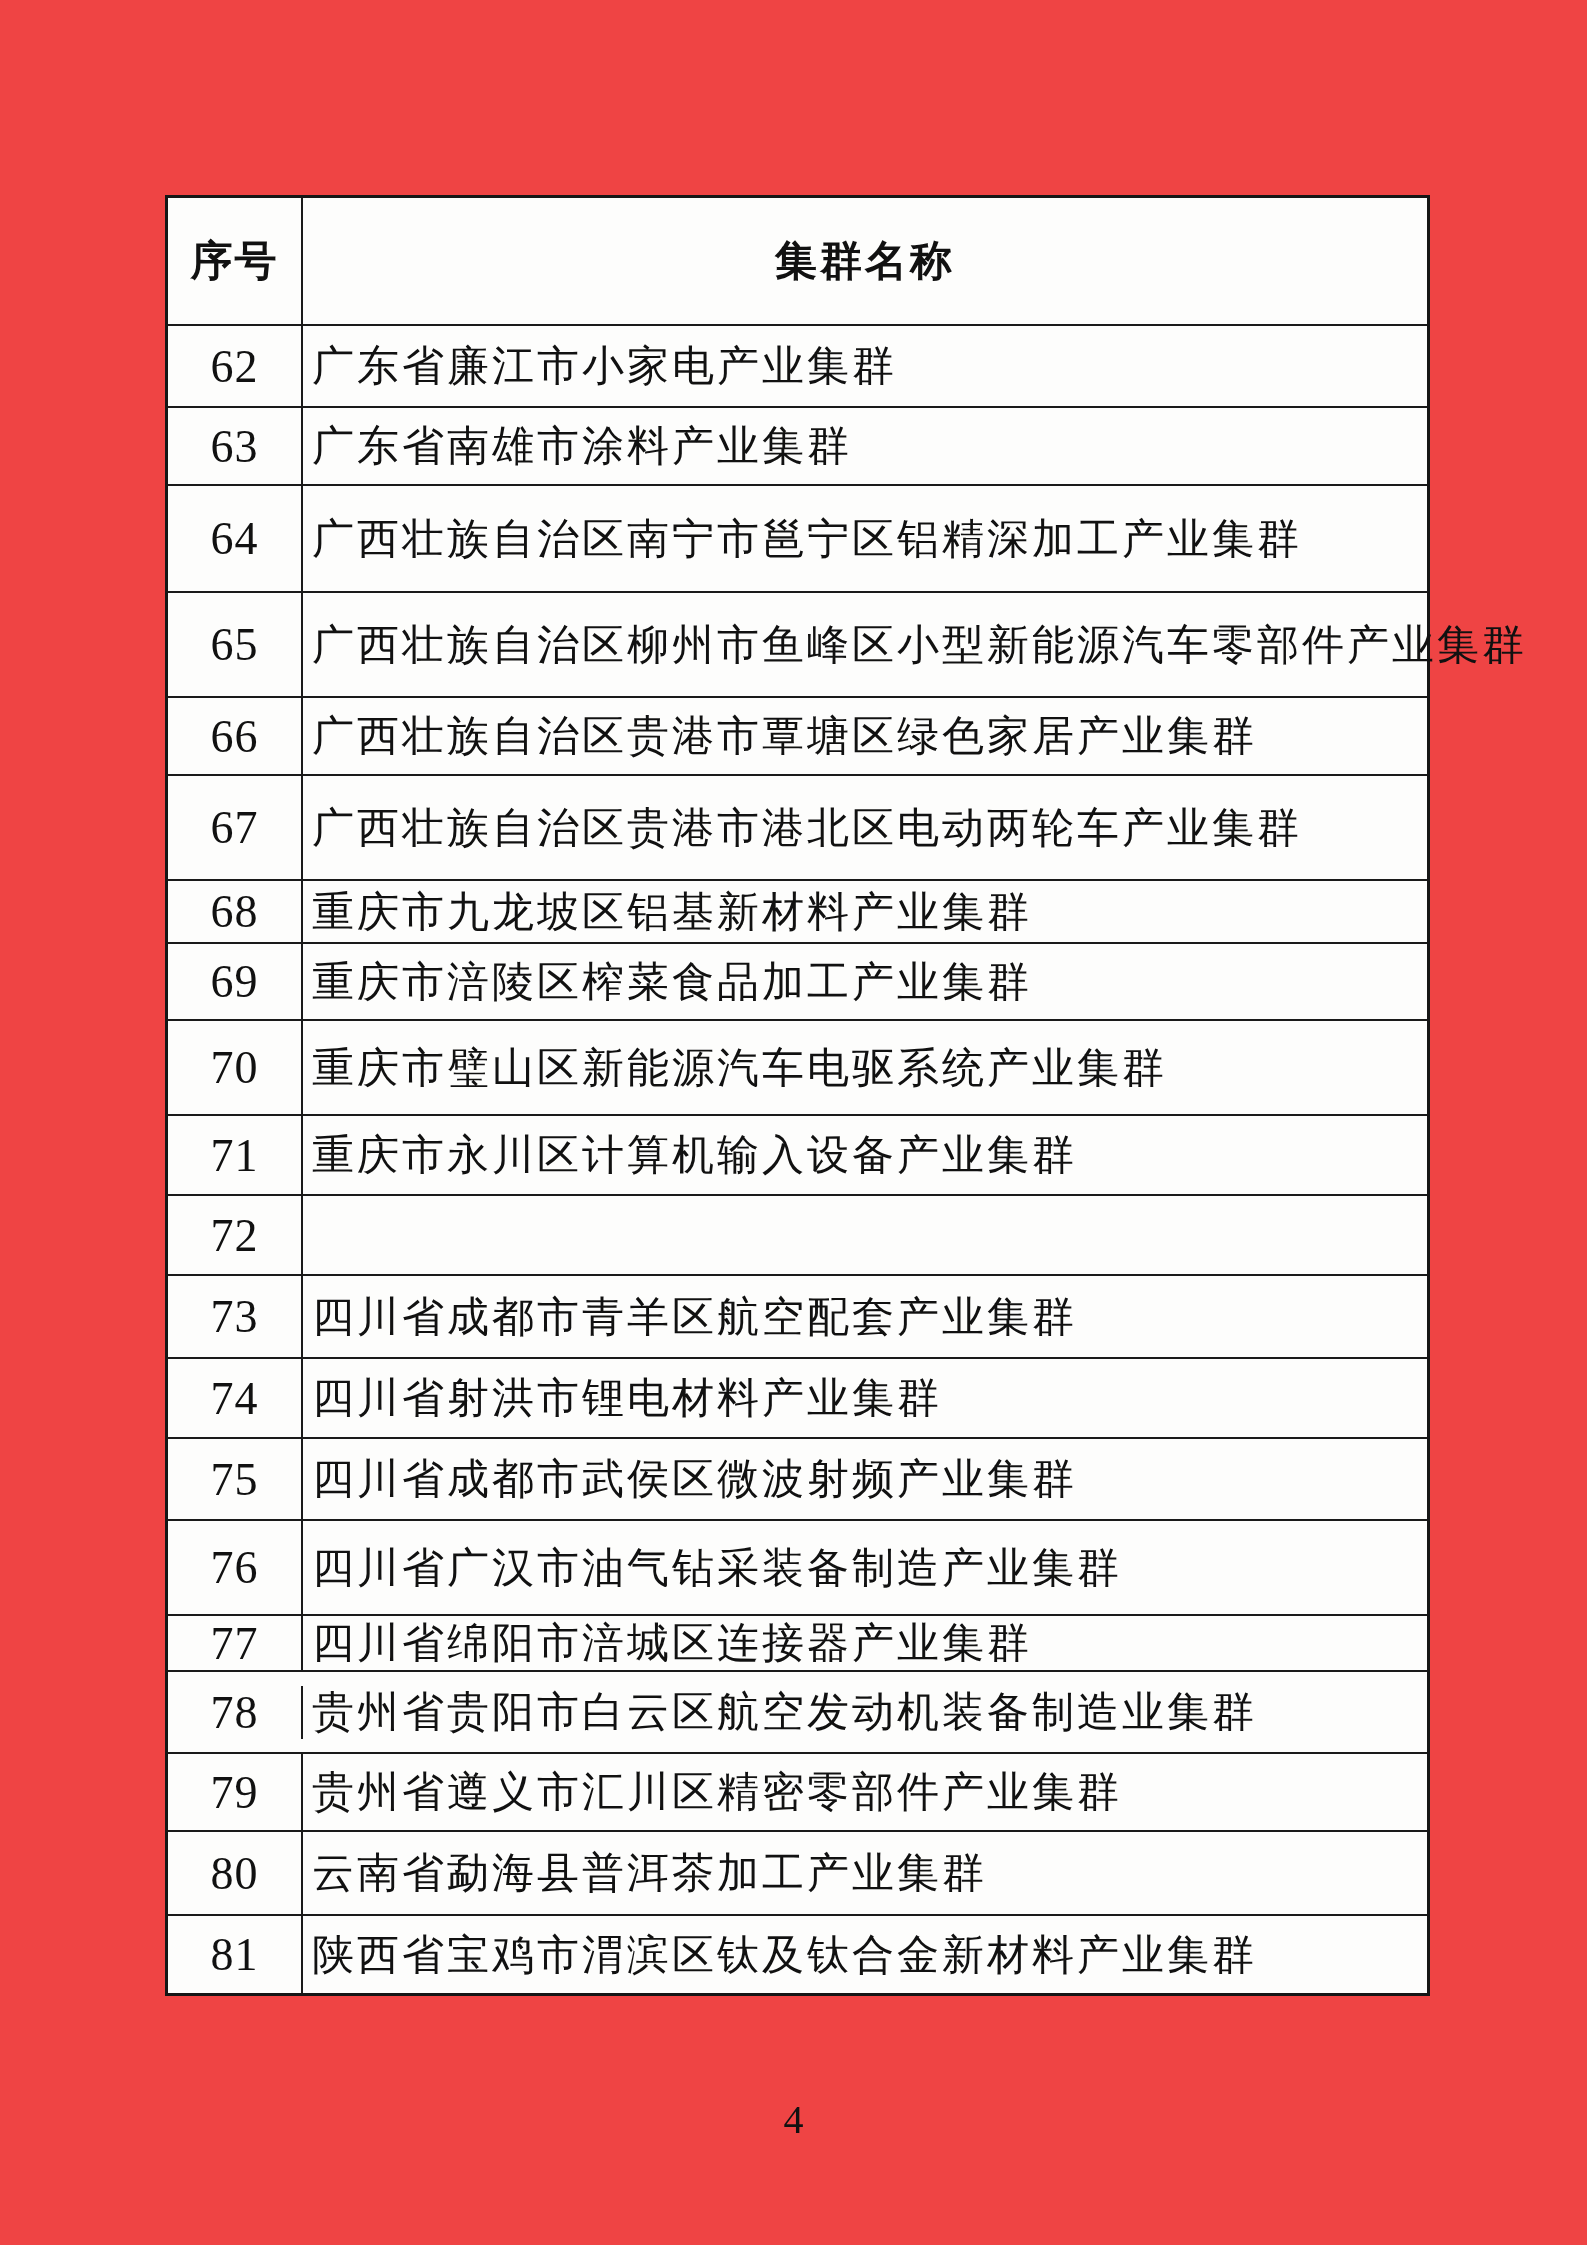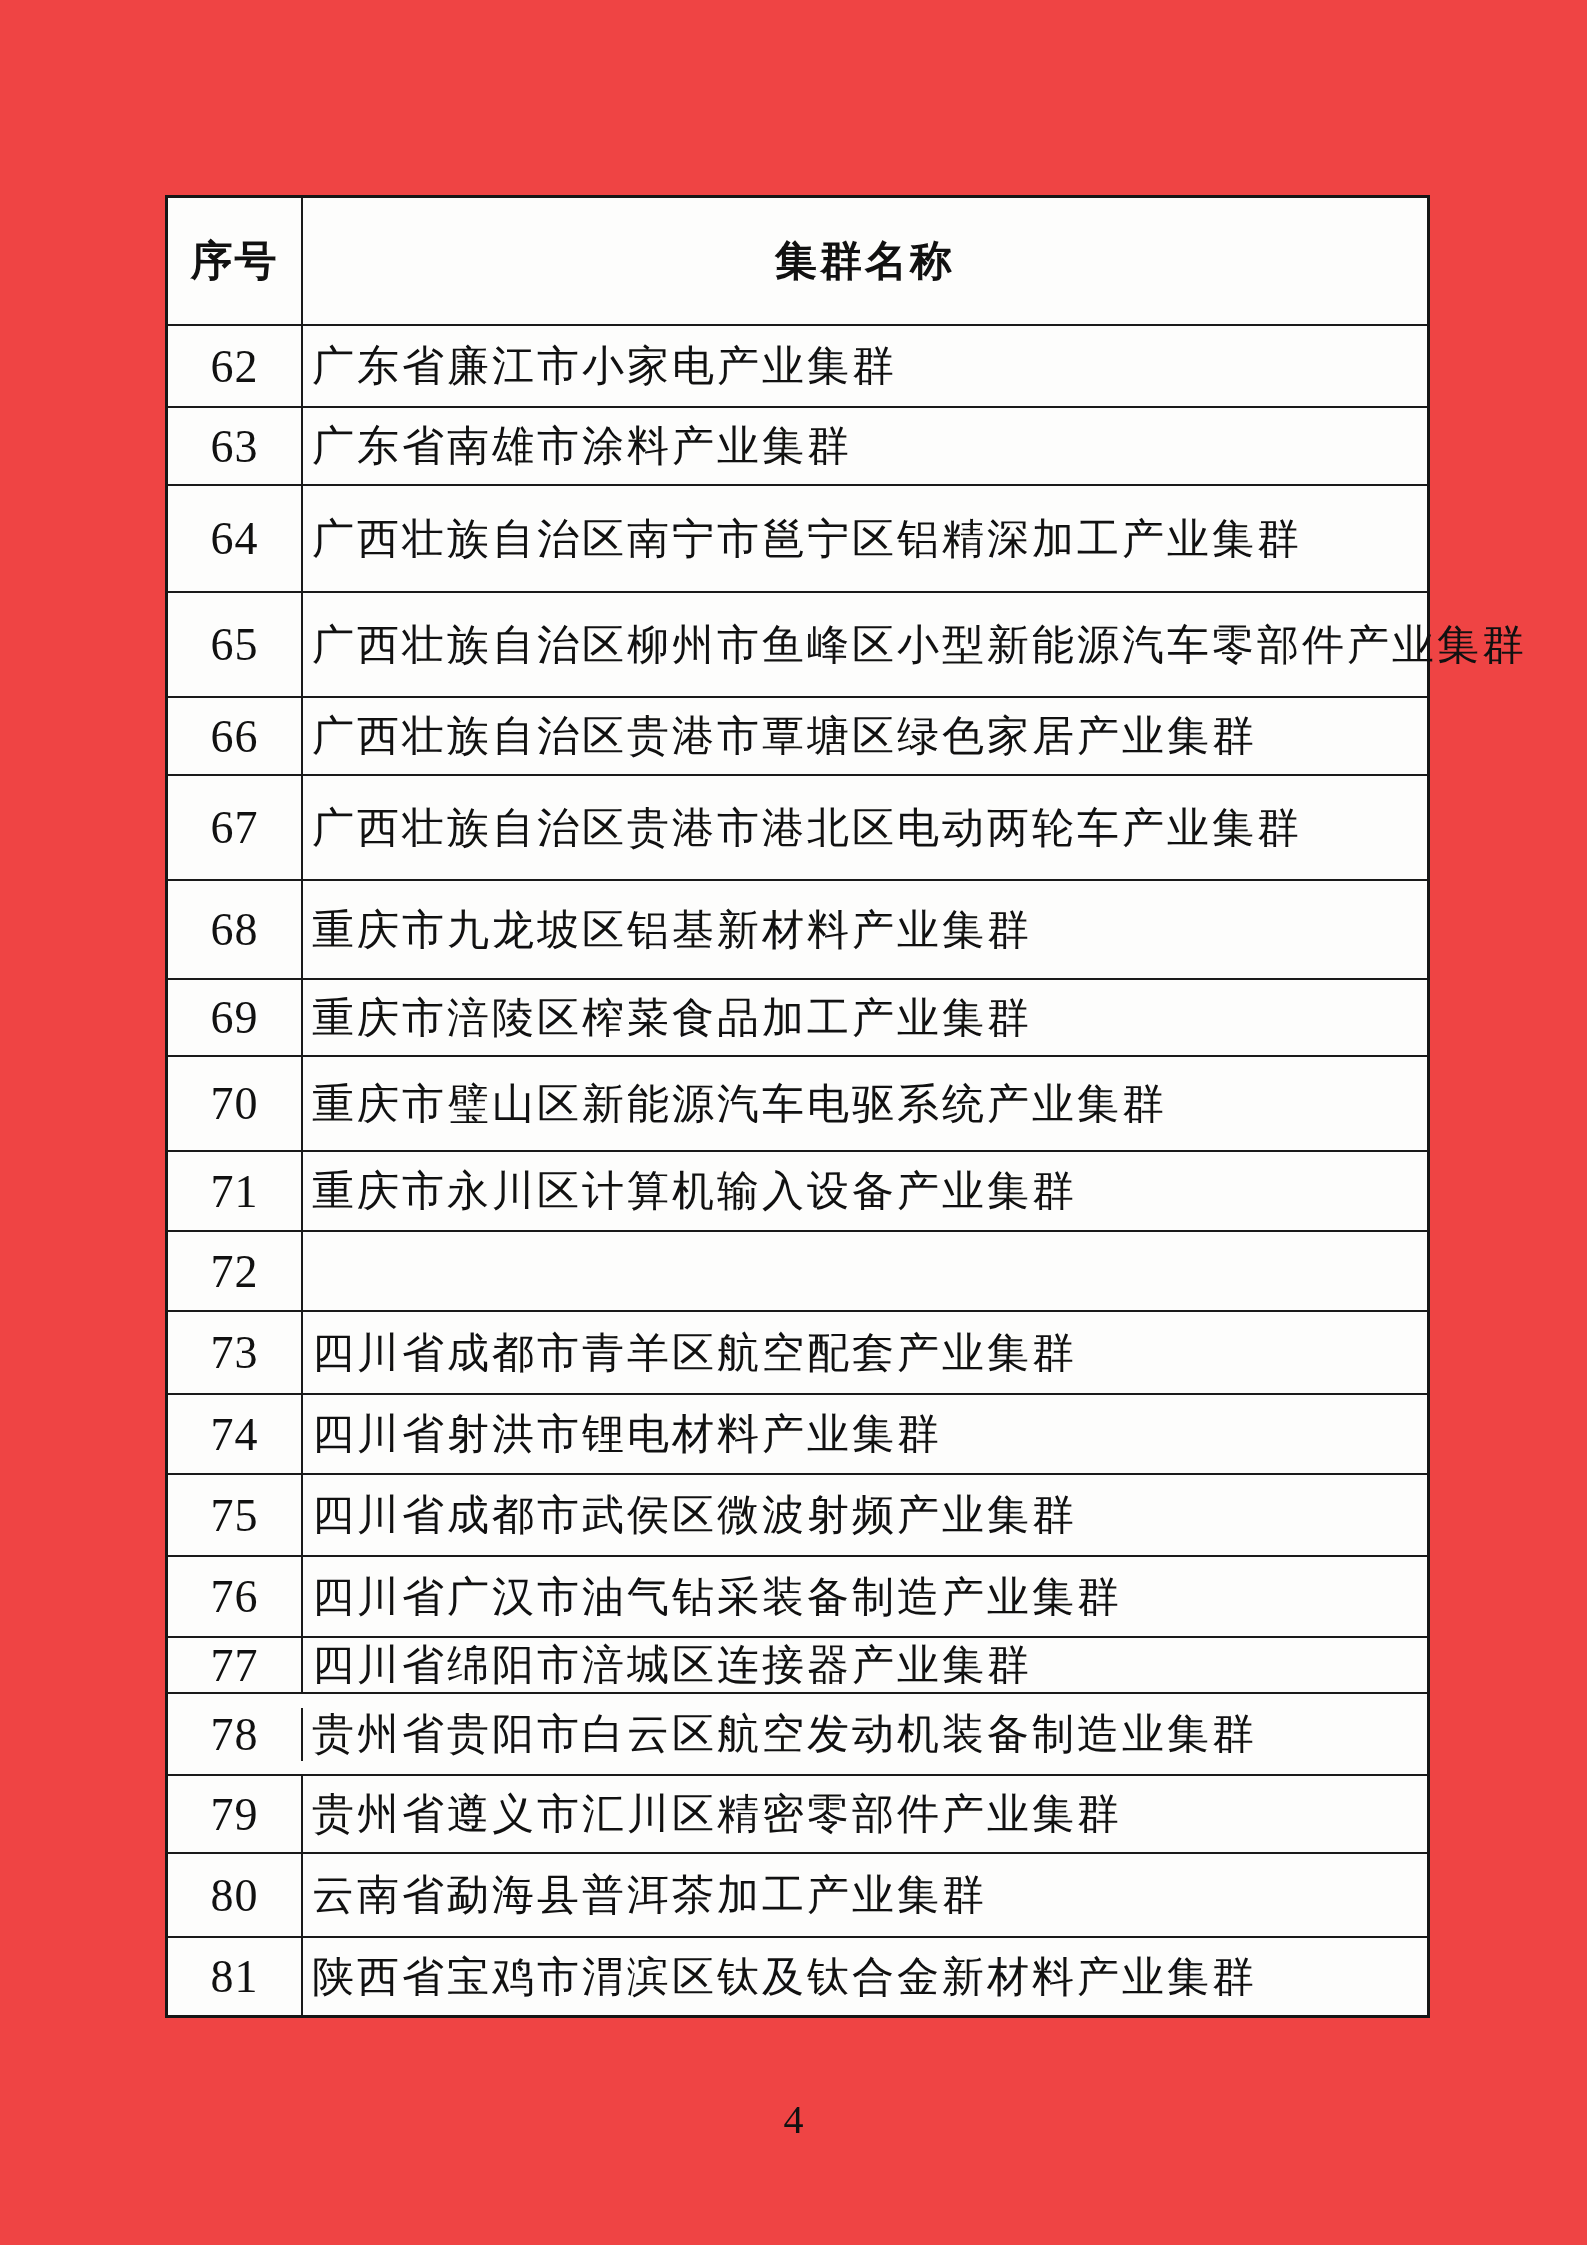--- a/index.html
+++ b/index.html
@@ -91,21 +91,21 @@
           <div class="cell name">广西壮族自治区柳州市鱼峰区小型新能源汽车零部件产业集群</div>
         </div>
         <div class="row" style="height: 78px;">
           <div class="cell idx">66</div>
           <div class="cell name">广西壮族自治区贵港市覃塘区绿色家居产业集群</div>
         </div>
         <div class="row" style="height: 105px;">
           <div class="cell idx">67</div>
           <div class="cell name">广西壮族自治区贵港市港北区电动两轮车产业集群</div>
         </div>
-        <div class="row" style="height: 99px;">
+        <div class="row" style="height: 63px;">
           <div class="cell idx">68</div>
           <div class="cell name">重庆市九龙坡区铝基新材料产业集群</div>
         </div>
         <div class="row" style="height: 77px;">
           <div class="cell idx">69</div>
           <div class="cell name">重庆市涪陵区榨菜食品加工产业集群</div>
         </div>
         <div class="row" style="height: 95px;">
           <div class="cell idx">70</div>
           <div class="cell name">重庆市璧山区新能源汽车电驱系统产业集群</div>
@@ -122,21 +122,21 @@
           <div class="cell name">四川省成都市青羊区航空配套产业集群</div>
         </div>
         <div class="row" style="height: 80px;">
           <div class="cell idx">74</div>
           <div class="cell name">四川省射洪市锂电材料产业集群</div>
         </div>
         <div class="row" style="height: 82px;">
           <div class="cell idx">75</div>
           <div class="cell name">四川省成都市武侯区微波射频产业集群</div>
         </div>
-        <div class="row" style="height: 81px;">
+        <div class="row" style="height: 95px;">
           <div class="cell idx">76</div>
           <div class="cell name">四川省广汉市油气钻采装备制造产业集群</div>
         </div>
         <div class="row" style="height: 56px;">
           <div class="cell idx">77</div>
           <div class="cell name">四川省绵阳市涪城区连接器产业集群</div>
         </div>
         <div class="row" style="height: 82px; align-items: center;">
           <div class="cell idx">78</div>
           <div class="cell name">贵州省贵阳市白云区航空发动机装备制造业集群</div>

